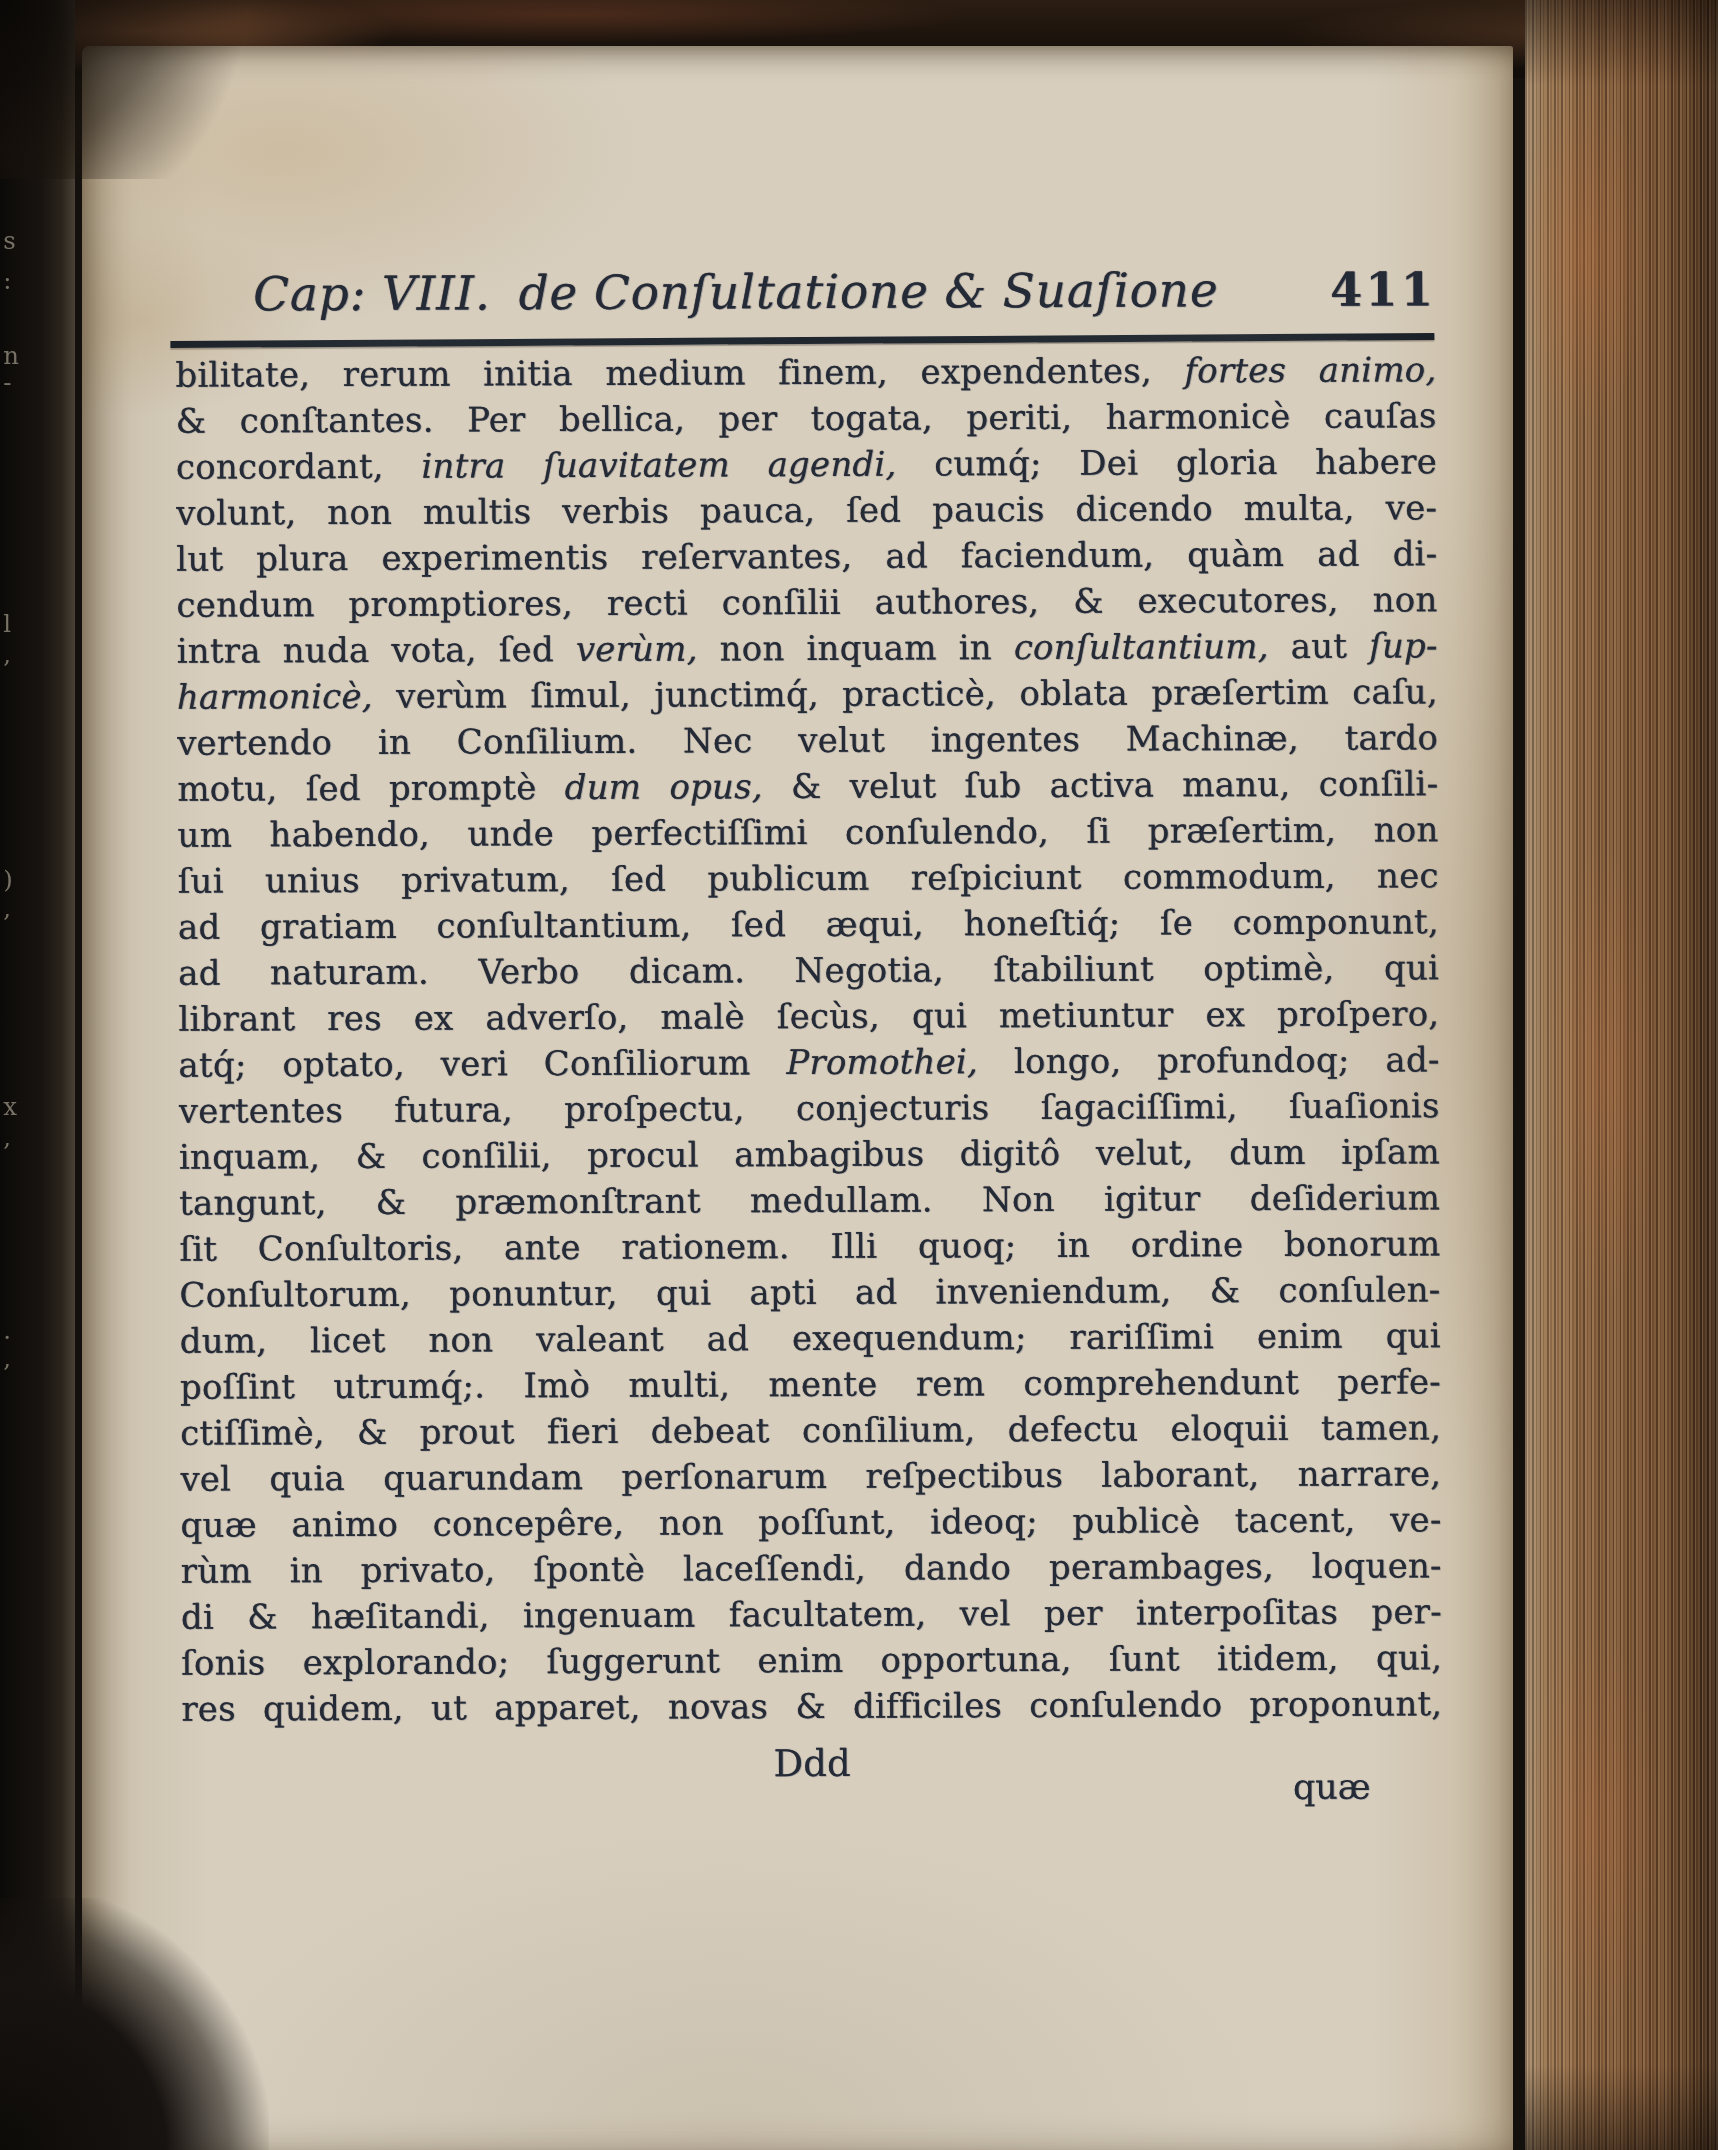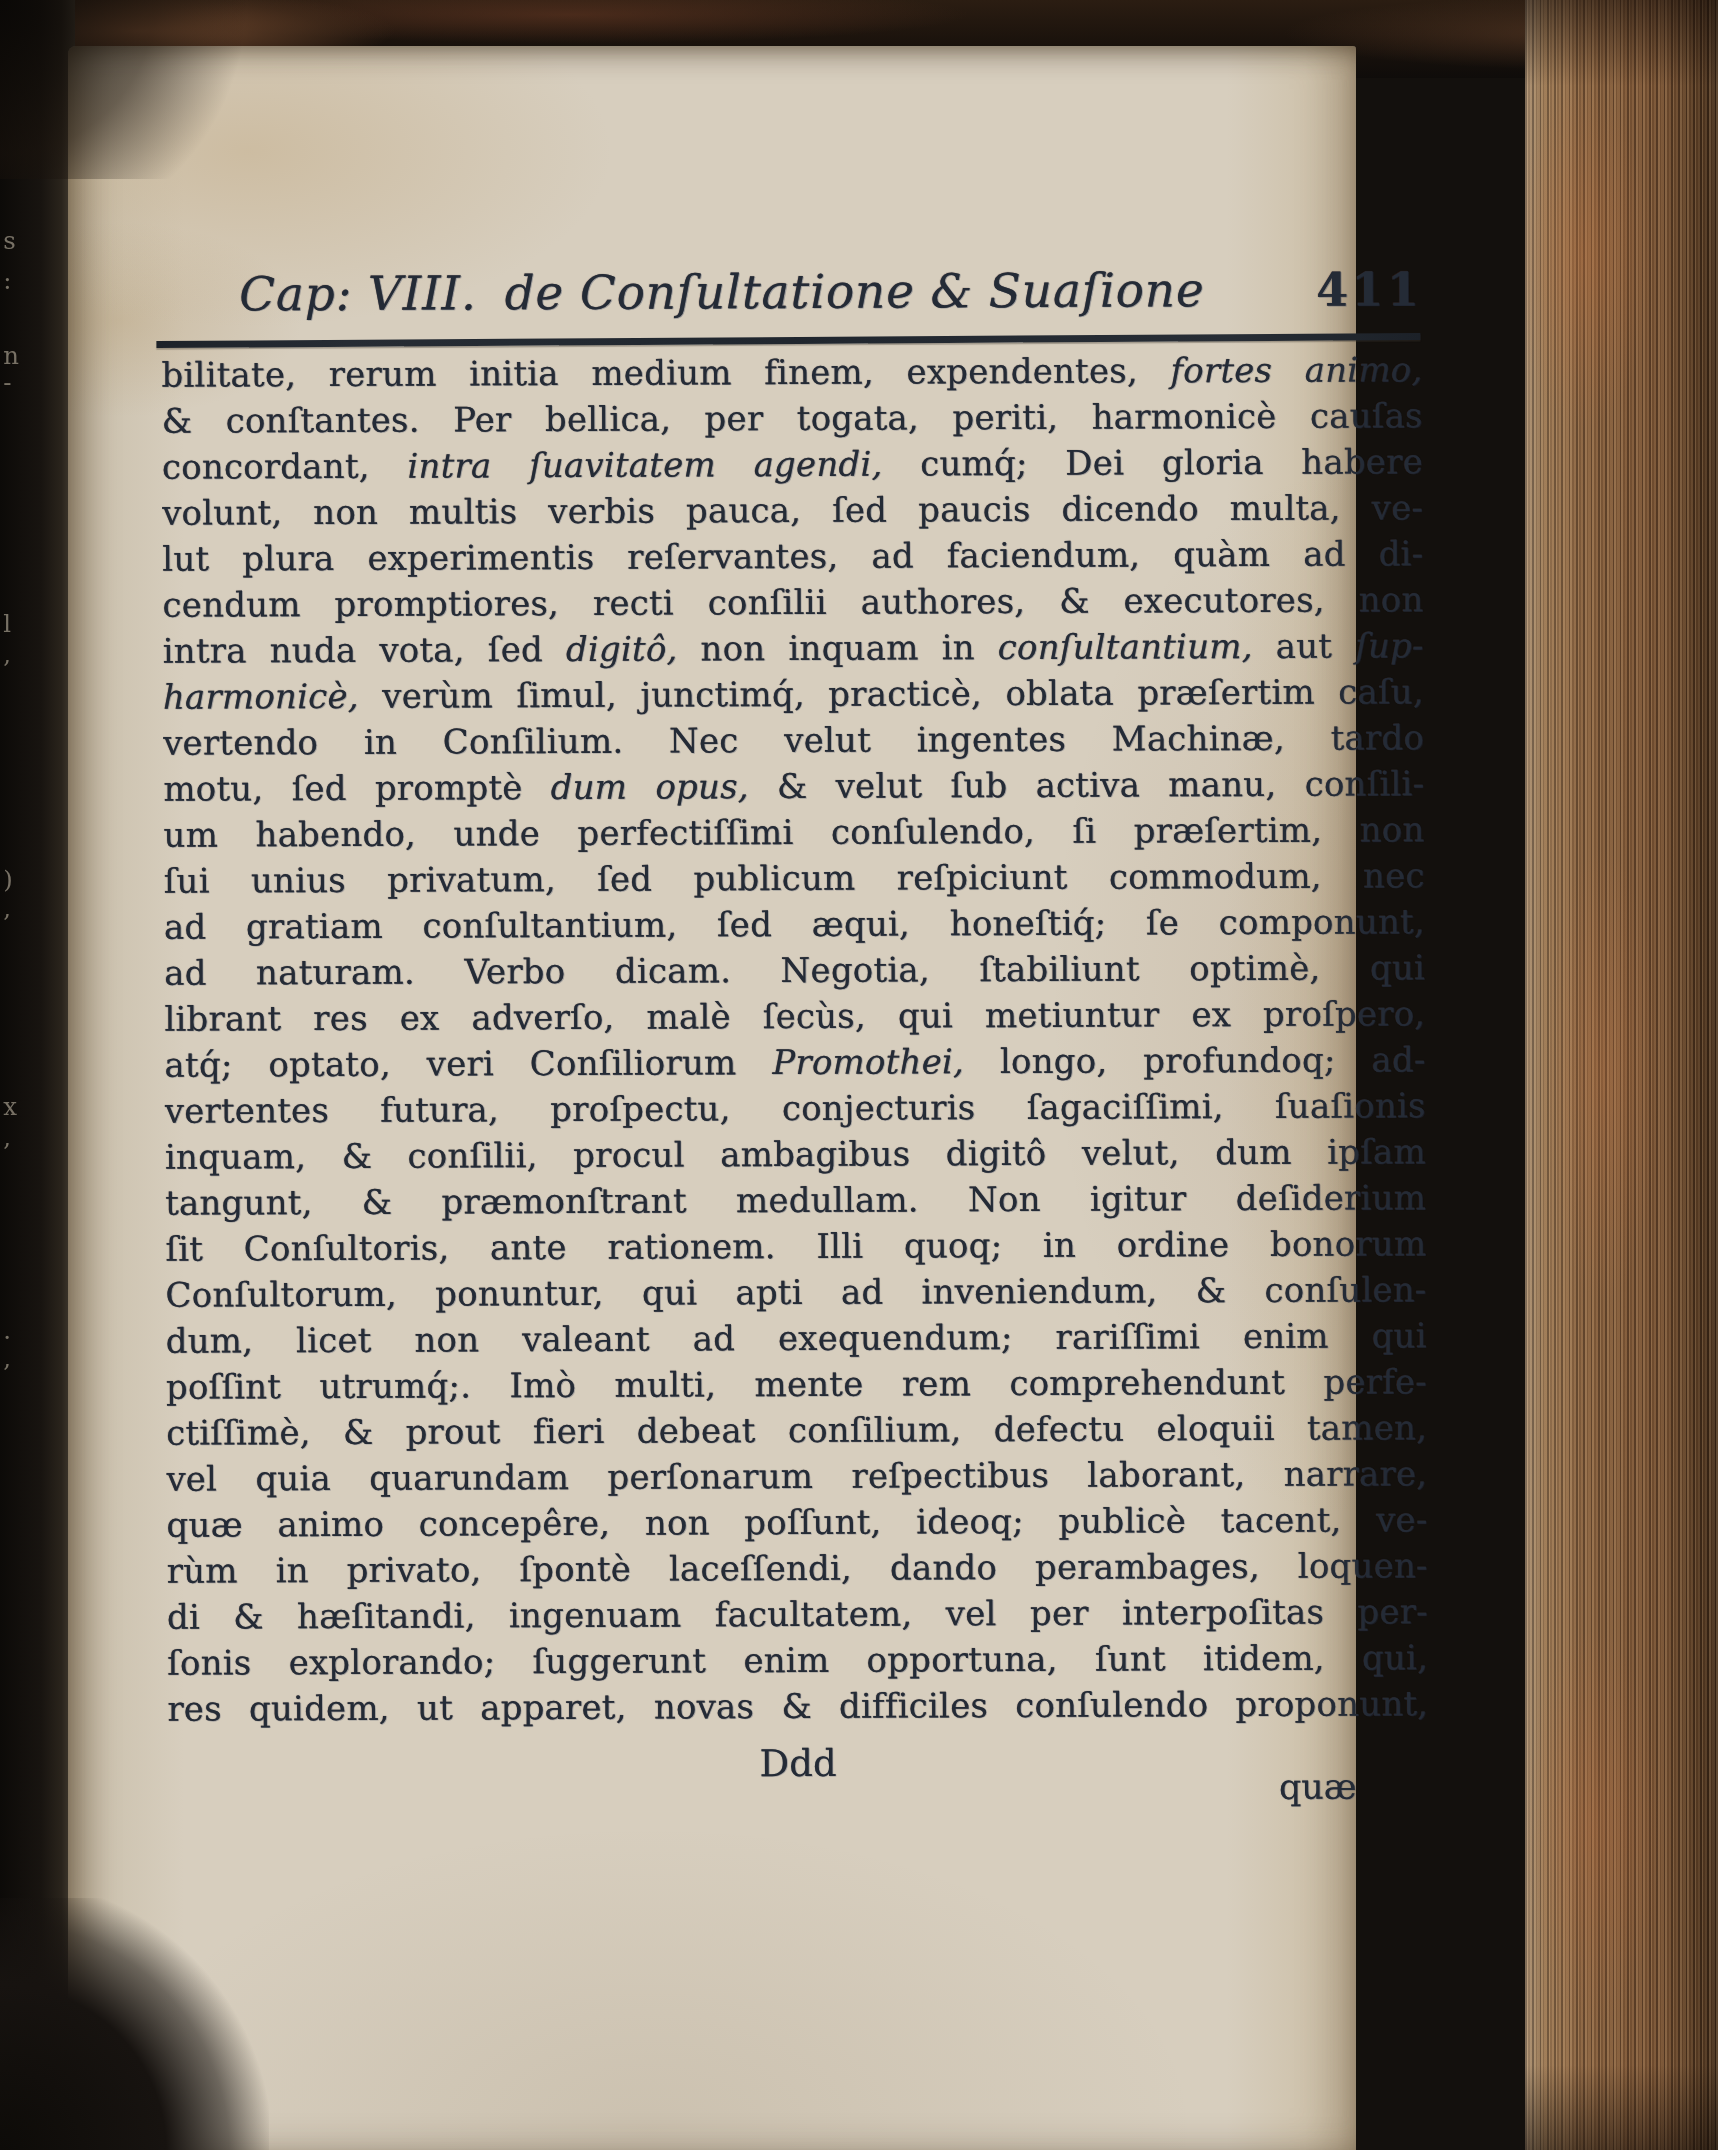--- a/index.html
+++ b/index.html
@@ -21,21 +21,21 @@
     position:absolute;left:0;top:0;width:75px;height:2151px;
     background:linear-gradient(90deg,#0c0a08 0%, #181410 55%, #2a241c 82%, #4a4236 100%);
   }
   .edge-marks{position:absolute;left:0;top:0;width:52px;height:2151px;}
   .edge-marks span{
     position:absolute;left:3.3px;color:#9b9384;opacity:.75;
     font-size:24.4px;font-family:"DejaVu Serif", serif;
   }
   
   .paper{
-    position:absolute;left:68px;top:46px;width:1288px;height:2105px;
+    position:absolute;left:82px;top:46px;width:1431px;height:2105px;
     border-radius:8.1px 3.3px 0 0;
     background:
       radial-gradient(ellipse 505px 244px at 14% 5%, rgba(188,160,116,.38), transparent 72%),
       radial-gradient(ellipse 244px 130px at 4% 13%, rgba(175,146,100,.30), transparent 75%),
       radial-gradient(ellipse 407px 733px at 99% 45%, rgba(135,102,66,.14), transparent 72%),
       radial-gradient(ellipse 733px 407px at 45% 99%, rgba(120,100,70,.12), transparent 75%),
       linear-gradient(90deg,#b9ac96 0%, #cec4b1 3.5%, #d7cebe 9%, #d7cebe 90%, #cfc3ad 96%, #bfb197 100%),
       #d6cdbd;
     box-shadow:
       inset 21px 0 39px -13px rgba(70,52,30,.55),
@@ -134,21 +134,21 @@
       <span class="pagenum">411</span>
     </div>
     <div class="rule"></div>
     <div class="body-text">
         <div class="tline"><span>bilitate, rerum initia medium finem, expendentes, </span><span class="it">fortes animo,</span></div>
         <div class="tline"><span>&amp; conſtantes.  Per bellica, per togata, periti, harmonicè cauſas</span></div>
         <div class="tline"><span>concordant, </span><span class="it">intra ſuavitatem agendi,</span><span> cumq́; Dei gloria habere</span></div>
         <div class="tline"><span>volunt, non multis verbis pauca, ſed paucis dicendo multa, ve-</span></div>
         <div class="tline"><span>lut plura experimentis reſervantes, ad faciendum, quàm ad di-</span></div>
         <div class="tline"><span>cendum promptiores, recti conſilii authores, &amp; executores, non</span></div>
-        <div class="tline"><span>intra nuda vota, ſed </span><span class="it">digitô,</span><span> non inquam in </span><span class="it">conſultantium,</span><span> aut </span><span class="it">ſup-</span></div>
+        <div class="tline"><span>intra nuda vota, ſed </span><span class="it">verùm,</span><span> non inquam in </span><span class="it">conſultantium,</span><span> aut </span><span class="it">ſup-</span></div>
         <div class="tline"><span class="it">harmonicè,</span><span> verùm ſimul, junctimq́, practicè, oblata præſertim caſu,</span></div>
         <div class="tline"><span>vertendo in Conſilium.  Nec velut ingentes Machinæ, tardo</span></div>
         <div class="tline"><span>motu, ſed promptè </span><span class="it">dum opus,</span><span> &amp; velut ſub activa manu, conſili-</span></div>
         <div class="tline"><span>um habendo, unde perfectiſſimi conſulendo, ſi præſertim, non</span></div>
         <div class="tline"><span>ſui unius privatum, ſed publicum reſpiciunt commodum, nec</span></div>
         <div class="tline"><span>ad gratiam conſultantium, ſed æqui, honeſtiq́; ſe componunt,</span></div>
         <div class="tline"><span>ad naturam.  Verbo dicam.  Negotia, ſtabiliunt optimè, qui</span></div>
         <div class="tline"><span>librant res ex adverſo, malè ſecùs, qui metiuntur ex proſpero,</span></div>
         <div class="tline"><span>atq́; optato, veri Conſiliorum </span><span class="it">Promothei,</span><span> longo, profundoq; ad-</span></div>
         <div class="tline"><span>vertentes futura, proſpectu, conjecturis ſagaciſſimi, ſuaſionis</span></div>

